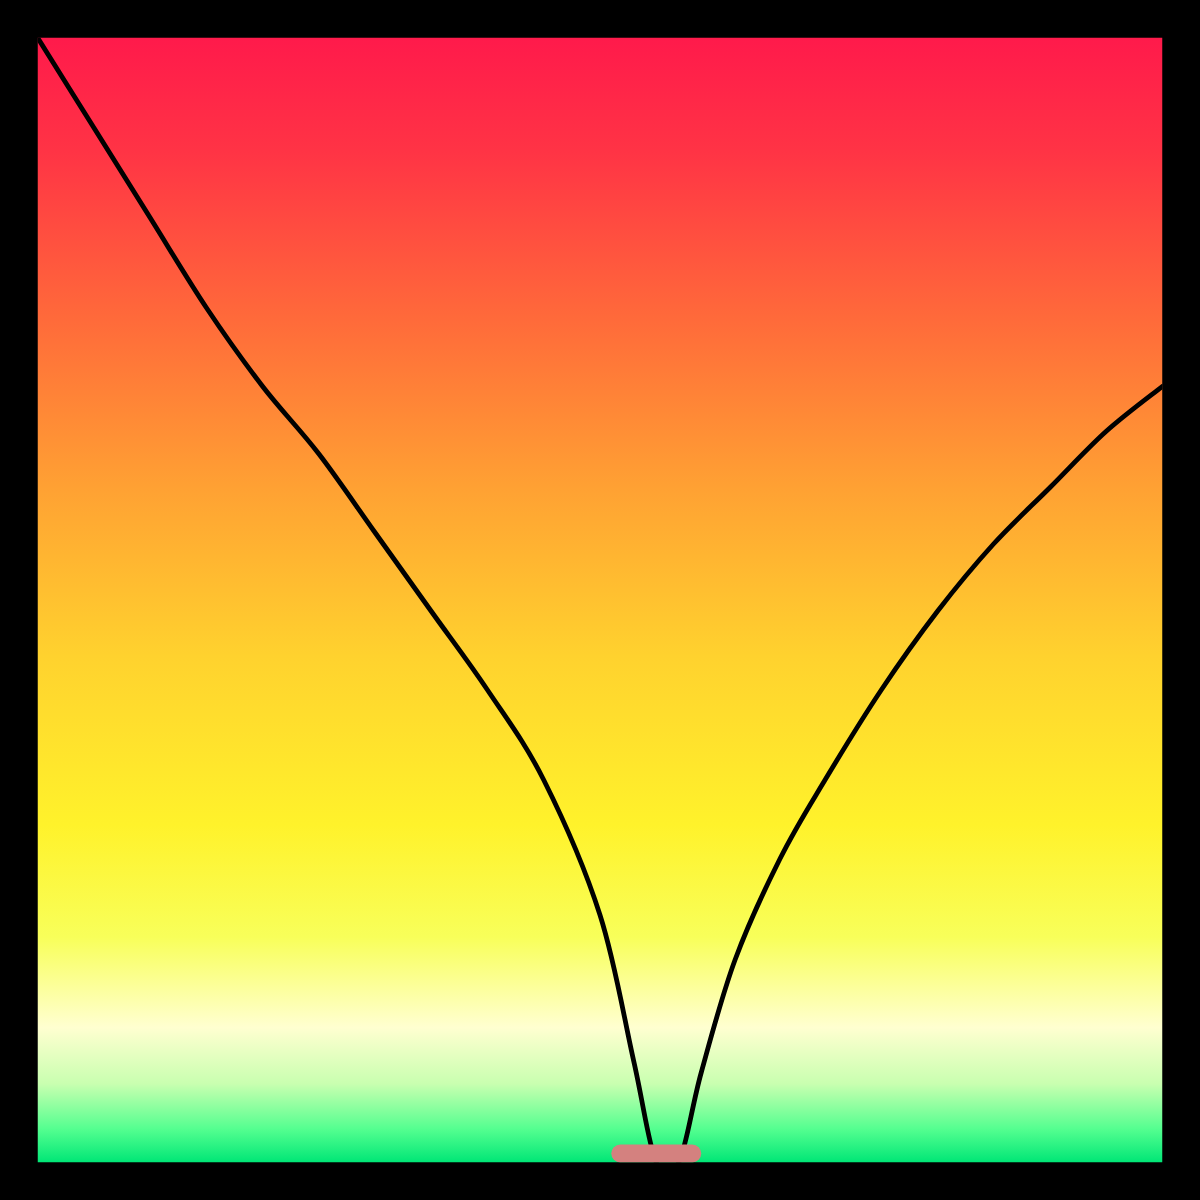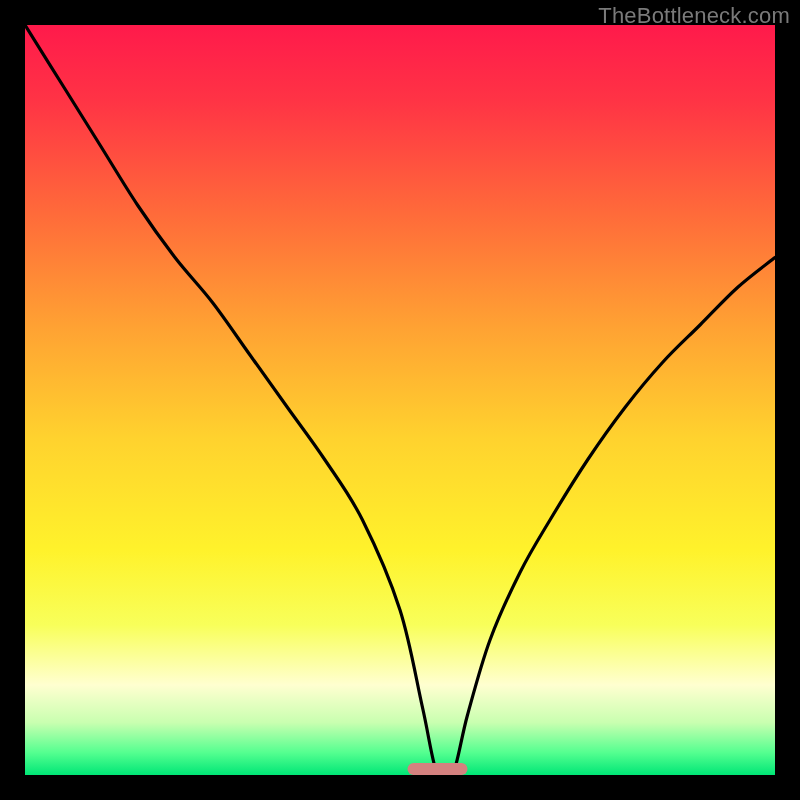--- a/index.html
+++ b/index.html
@@ -37,21 +37,20 @@
     height: 750px;
     background: #000;
   }
   svg { display: block; }
 </style>
 </head>
 <body>
 
 <div class="frame">
 
-  <div class="watermark">TheBottleneck.com</div>
 
   <div class="plot-outer">
     <svg id="chart-svg" width="750" height="750" viewBox="0 0 750 750">
       <defs>
         <linearGradient id="bg-grad" x1="0" y1="0" x2="0" y2="1">
             <stop offset="0%" stop-color="#ff1a4b"></stop>
             <stop offset="10%" stop-color="#ff3345"></stop>
             <stop offset="25%" stop-color="#ff6a3a"></stop>
             <stop offset="40%" stop-color="#ffa133"></stop>
             <stop offset="55.00000000000001%" stop-color="#ffd22e"></stop>

